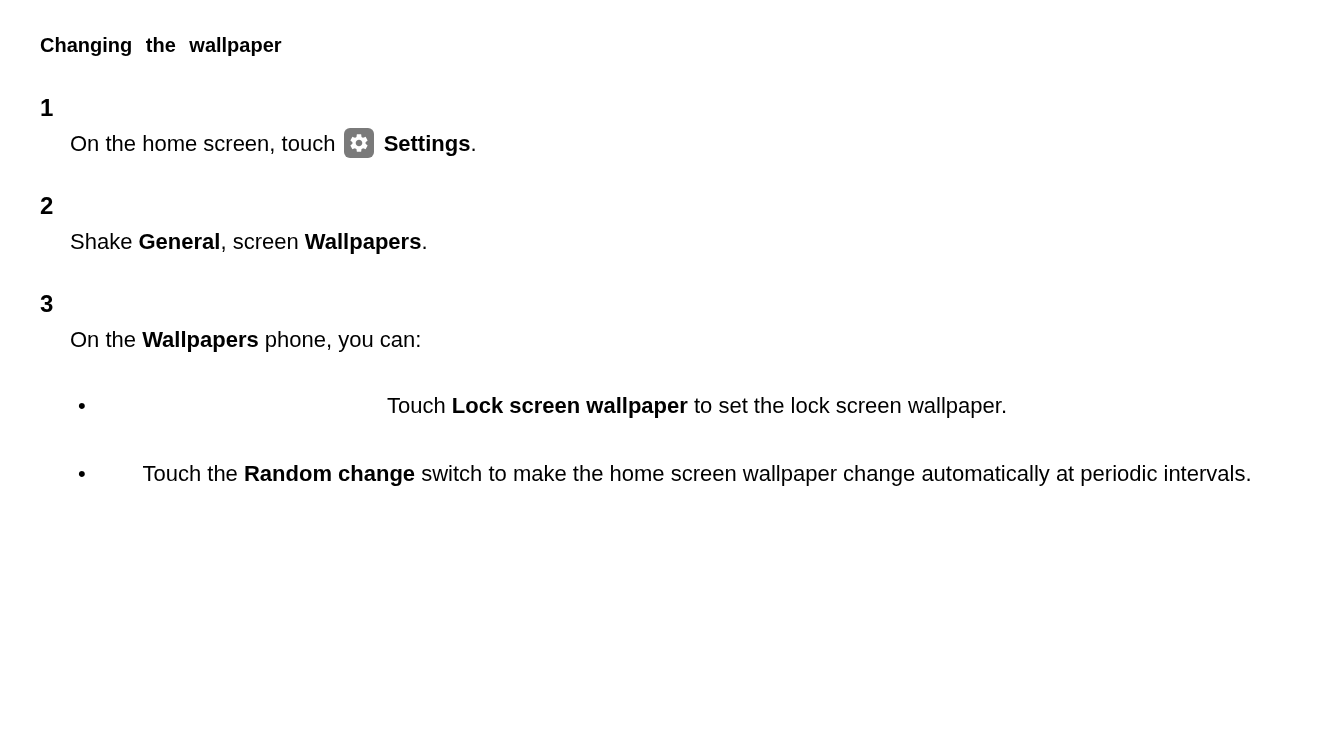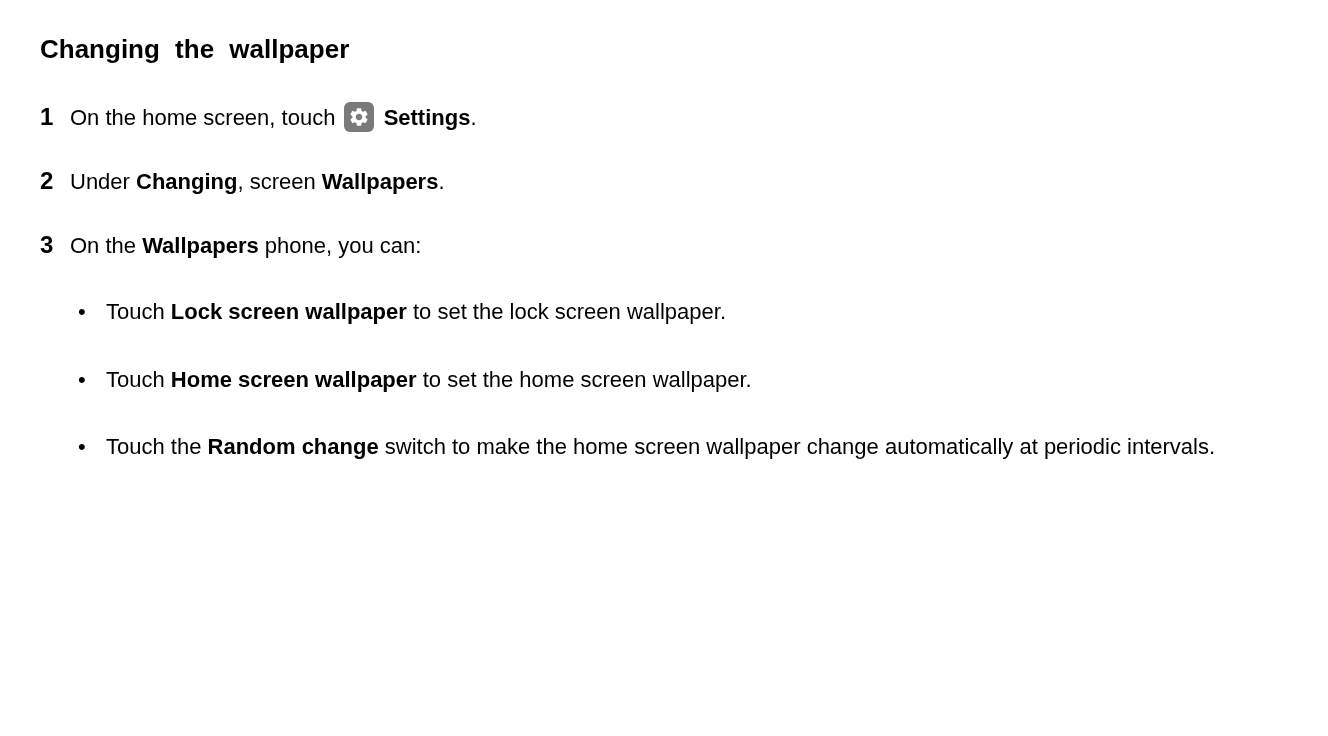--- a/index.html
+++ b/index.html
@@ -10,39 +10,40 @@
     body {
       font-family: Arial, Helvetica, sans-serif;
       background: #ffffff;
       color: #000000;
       padding: 30px 40px;
       width: 1328px;
       font-size: 22px;
       line-height: 1.5;
     }
     h1 {
-      font-size: 26px;
+      font-size: 20px;
       font-weight: bold;
       margin-bottom: 30px;
       word-spacing: 8px;
     }
     .step {
       display: flex;
       align-items: flex-start;
       margin-bottom: 28px;
     }
     .step-number {
       font-weight: bold;
       font-size: 24px;
       min-width: 30px;
       flex-shrink: 0;
     }
     .step-content {
       flex: 1;
       padding-top: 2px;
+      margin-top: 35px;
     }
     .bold {
       font-weight: bold;
     }
     .icon-box {
       display: inline-flex;
       align-items: center;
       justify-content: center;
       width: 30px;
       height: 30px;
@@ -60,20 +61,21 @@
     }
     .bullets {
       list-style: none;
       margin-top: 30px;
     }
     .bullets li {
       position: relative;
       padding-left: 36px;
       margin-bottom: 28px;
       line-height: 1.8;
+      text-align: center;
     }
     .bullets li::before {
       content: "•";
       position: absolute;
       left: 8px;
       top: 0;
       font-size: 22px;
       line-height: 1.8;
       color: #000;
     }
@@ -92,33 +94,30 @@
         <path d="M19.14,12.94c0.04-0.3,0.06-0.61,0.06-0.94c0-0.32-0.02-0.64-0.07-0.94l2.03-1.58c0.18-0.14,0.23-0.41,0.12-0.61 l-1.92-3.32c-0.12-0.22-0.37-0.29-0.59-0.22l-2.39,0.96c-0.5-0.38-1.03-0.7-1.62-0.94L14.4,2.81c-0.04-0.24-0.24-0.41-0.48-0.41 h-3.84c-0.24,0-0.43,0.17-0.47,0.41L9.25,5.35C8.66,5.59,8.12,5.92,7.63,6.29L5.24,5.33c-0.22-0.08-0.47,0-0.59,0.22L2.74,8.87 C2.62,9.08,2.66,9.34,2.86,9.48l2.03,1.58C4.84,11.36,4.8,11.69,4.8,12s0.02,0.64,0.07,0.94l-2.03,1.58 c-0.18,0.14-0.23,0.41-0.12,0.61l1.92,3.32c0.12,0.22,0.37,0.29,0.59,0.22l2.39-0.96c0.5,0.38,1.03,0.7,1.62,0.94l0.36,2.54 c0.05,0.24,0.24,0.41,0.48,0.41h3.84c0.24,0,0.44-0.17,0.47-0.41l0.36-2.54c0.59-0.24,1.13-0.56,1.62-0.94l2.39,0.96 c0.22,0.08,0.47,0,0.59-0.22l1.92-3.32c0.12-0.22,0.07-0.47-0.12-0.61L19.14,12.94z M12,15.6c-1.98,0-3.6-1.62-3.6-3.6 s1.62-3.6,3.6-3.6s3.6,1.62,3.6,3.6S13.98,15.6,12,15.6z"></path>
       </svg>
     </span>
     <span class="bold">Settings</span><span>.</span>
   </div>
 </div>
 
 <div class="step">
   <div class="step-number">2</div>
   <div class="step-content">
-    <span>Under </span><span class="bold">Changing</span><span>, screen </span><span class="bold">Wallpapers</span><span>.</span>
+    <span>Shake </span><span class="bold">General</span><span>, screen </span><span class="bold">Wallpapers</span><span>.</span>
   </div>
 </div>
 
 <div class="step">
   <div class="step-number">3</div>
   <div class="step-content">
     <span>On the </span><span class="bold">Wallpapers</span><span> phone, you can:</span>
     <ul class="bullets">
       <li>
         <span>Touch </span><span class="bold">Lock screen wallpaper</span><span> to set the lock screen wallpaper.</span>
       </li>
       <li>
-        <span>Touch </span><span class="bold">Home screen wallpaper</span><span> to set the home screen wallpaper.</span>
-      </li>
-      <li>
         <span>Touch the </span><span class="bold">Random change</span><span> switch to make the home screen wallpaper change automatically at periodic intervals.</span>
       </li>
     </ul>
   </div>
 </div>
 
 </body></html>

